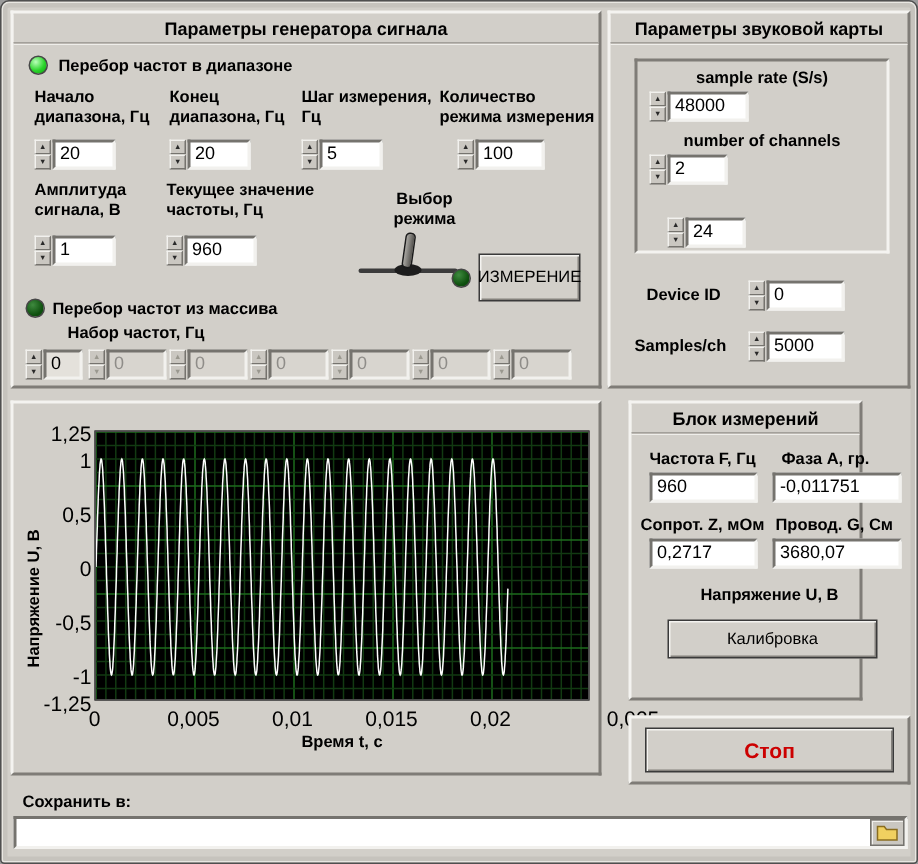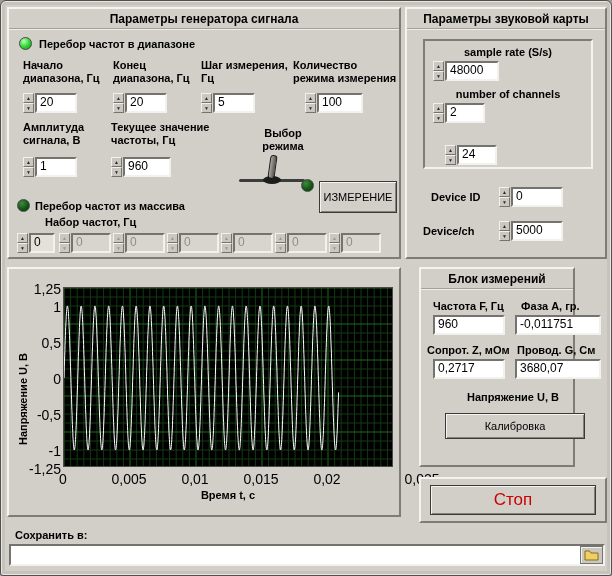--- a/index.html
+++ b/index.html
@@ -109,21 +109,21 @@
       <div class="nfield" style="width:48px;">960</div>
     </div>
 
     <div class="toggle" style="left:226px;top:144px;width:76px;height:32px;">
       <div class="base"></div>
       <div class="pivot"></div>
       <div class="lever"></div>
     </div>
 
     <div class="led off" style="left:292px;top:170px;"></div>
-    <button class="btn" style="left:310px;top:160px;width:78px;height:32px;margin-top:12px;">ИЗМЕРЕНИЕ</button>
+    <button class="btn" style="left:310px;top:160px;width:68px;height:32px;">ИЗМЕРЕНИЕ</button>
 
     <div class="led off" style="left:8px;top:190px;"></div>
     <div class="lbl" style="left:26px;top:191px;">Перебор частот из массива</div>
     <div class="lbl" style="left:36px;top:207px;">Набор частот, Гц</div>
 
     <div class="numctl indexctl" style="left:8px;top:224px;">
       <div class="spinner">
           <span>▲</span>
           <span>▼</span>
         </div>
@@ -203,21 +203,21 @@
     </div>
 
     <div class="lbl" style="left:24px;top:182px;">Device ID</div>
     <div class="numctl" style="left:92px;top:178px;">
       <div class="spinner">
           <span>▲</span>
           <span>▼</span>
         </div>
       <div class="nfield" style="width:52px;">0</div>
     </div>
-    <div class="lbl" style="left:16px;top:216px;">Device/ch</div>
+    <div class="lbl" style="left:16px;top:216px;">Samples/ch</div>
     <div class="numctl" style="left:92px;top:212px;">
       <div class="spinner">
           <span>▲</span>
           <span>▼</span>
         </div>
       <div class="nfield" style="width:52px;">5000</div>
     </div>
   </div>
 
   <div class="panel" style="left:6px;top:266px;width:394px;height:250px;">
@@ -330,21 +330,21 @@
     <div class="lbl" style="left:6px;top:75px;width:90px;">Сопрот. Z, мОм</div>
     <div class="lbl" style="left:96px;top:75px;width:90px;">Провод. G, См</div>
     <div class="field" style="left:12px;top:90px;width:72px;">0,2717</div>
     <div class="field" style="left:94px;top:90px;width:86px;">3680,07</div>
 
     <div class="lbl ctr" style="left:0;top:122px;width:184px;">Напряжение U, В</div>
     <button class="btn" style="left:24px;top:144px;width:140px;height:26px;">Калибровка</button>
   </div>
 
   <div class="panel" style="left:418px;top:476px;width:188px;height:46px;">
-    <button class="btn" style="left:9px;top:6px;width:166px;height:30px;color:#cc0000;font-weight:normal;font-size:17px;">Стоп</button>
+    <button class="btn" style="left:9px;top:6px;width:166px;height:30px;color:#cc0000;font-weight:bold;font-size:14px;">Стоп</button>
   </div>
 
   <div class="lbl" style="left:14px;top:528px;">Сохранить в:</div>
   <div class="pathwrap" style="left:8px;top:543px;width:596px;height:22px;">
     <input class="pathinput" value="" style="">
     <button class="browse">
       <svg width="15" height="12" viewBox="0 0 15 12">
         <path d="M1 11 V2 h4.5 l1.5 2 H14 v7 z" fill="#f0d060" stroke="#8a6d1f" stroke-width="1"></path>
       </svg>
     </button>

